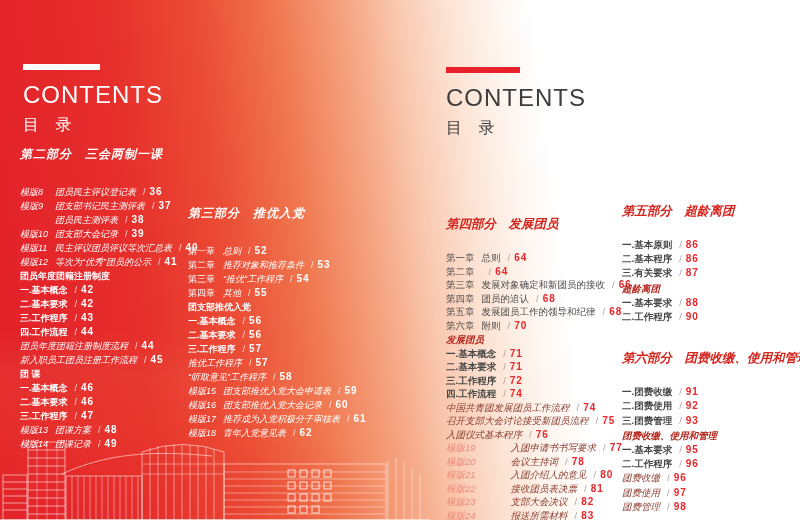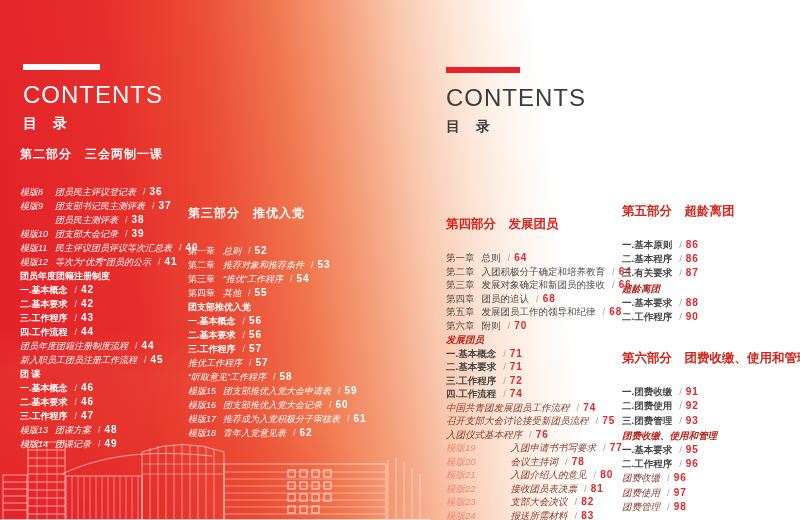--- a/index.html
+++ b/index.html
@@ -10,26 +10,26 @@
       radial-gradient(70% 50% at 6% 102%, rgba(228,36,42,.50) 0%, rgba(236,80,50,.28) 45%, rgba(244,140,95,.12) 62%, rgba(255,255,255,0) 78%),
       linear-gradient(83deg,
         #e21f29 0%, #e62e2b 19%, #eb4c35 30%, #f0774f 39%,
         #f5a380 47%, #f9c7ae 53%, #fce3d4 59%, #fef4ed 64%, #ffffff 69%);
   }
   .hdr{position:absolute;}
   .bar{height:6px;margin-bottom:13px;}
   .bar.white{width:77px;background:#ffffff;}
   .bar.red{width:74px;background:#e8212a;}
   .ttl{font-size:24px;letter-spacing:1px;line-height:1;}
-  .sub{font-size:14px;font-weight:bold;letter-spacing:6px;margin-top:8px;}
+  .sub{font-size:16px;font-weight:normal;letter-spacing:6px;margin-top:8px;}
   .hdr.light .ttl,.hdr.light .sub{color:#ffffff;}
   .hdr.dark .ttl,.hdr.dark .sub{color:#3d3d3d;}
 
   .col{position:absolute;}
-  .col h2{margin:0;font-size:12px;font-weight:bold;white-space:nowrap;}
+  .col h2{margin:0;font-size:12px;font-weight:bold;white-space:nowrap;font-style:italic;}
   .left-pg h2{color:#ffffff;letter-spacing:1px;margin-bottom:22px;}
   .right-pg h2{color:#d4261f;font-size:12.5px;margin-bottom:18px;}
 
   .row{display:flex;align-items:baseline;white-space:nowrap;}
   .left-pg .row{font-size:9px;line-height:13px;color:#ffffff;}
   .right-pg .row{font-size:9.5px;line-height:13.5px;color:#4a4a4a;}
   .rcolB .row{line-height:14.2px;}
 
   .prefix{display:inline-block;min-width:28px;margin-right:7px;}
   .template .prefix{font-style:italic;}
@@ -264,21 +264,20 @@
     <h2>第四部分　发展团员</h2>
     <div>
         <div class="row chapter">
           <span class="prefix">第一章</span>
           <span class="label">总则</span>
           <span class="slash">/</span>
           <span class="pagenum">64</span>
         </div>
         <div class="row chapter">
           <span class="prefix">第二章</span>
-          <span class="label">入团积极分子确定和培养教育</span>
           <span class="slash">/</span>
           <span class="pagenum">64</span>
         </div>
         <div class="row chapter">
           <span class="prefix">第三章</span>
           <span class="label">发展对象确定和新团员的接收</span>
           <span class="slash">/</span>
           <span class="pagenum">66</span>
         </div>
         <div class="row chapter">

